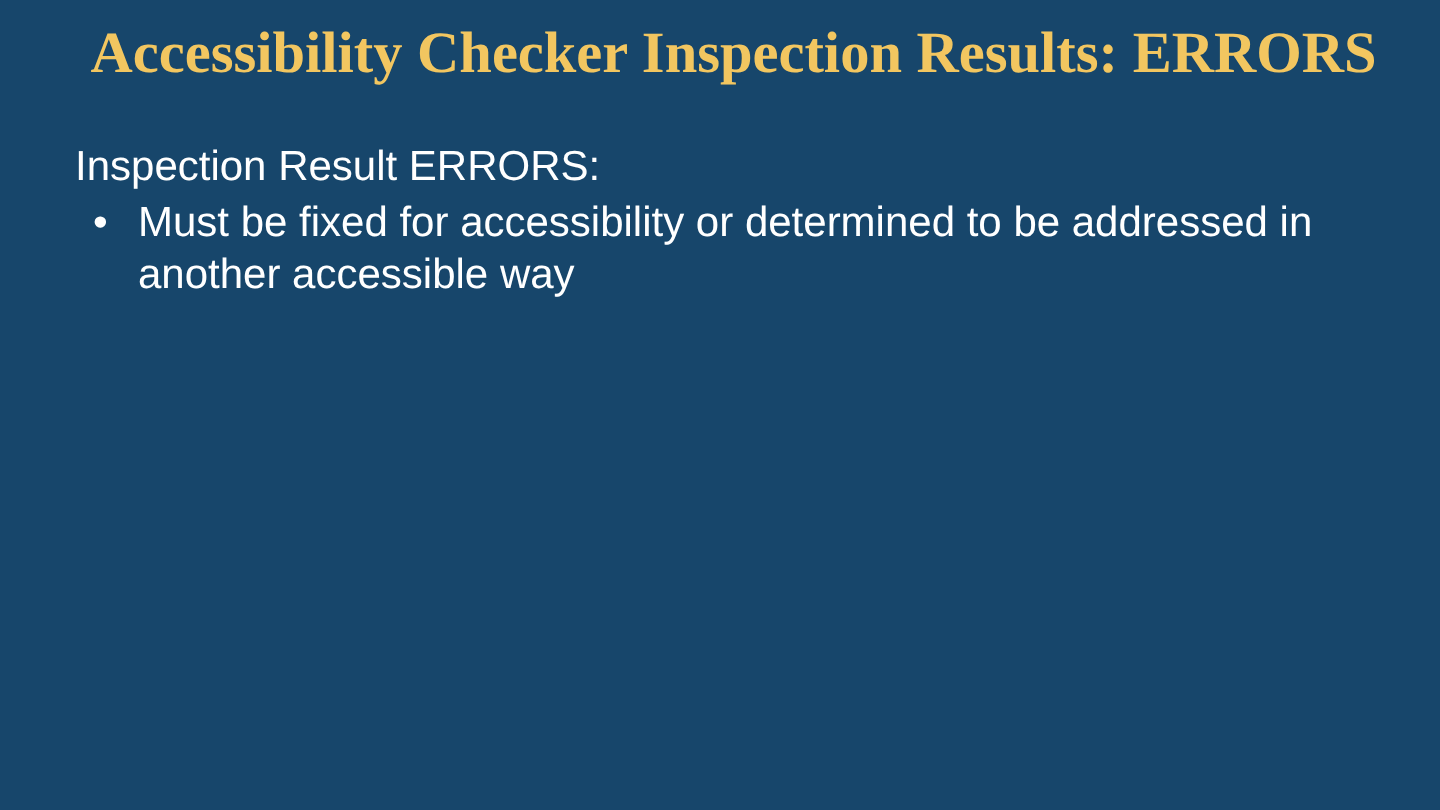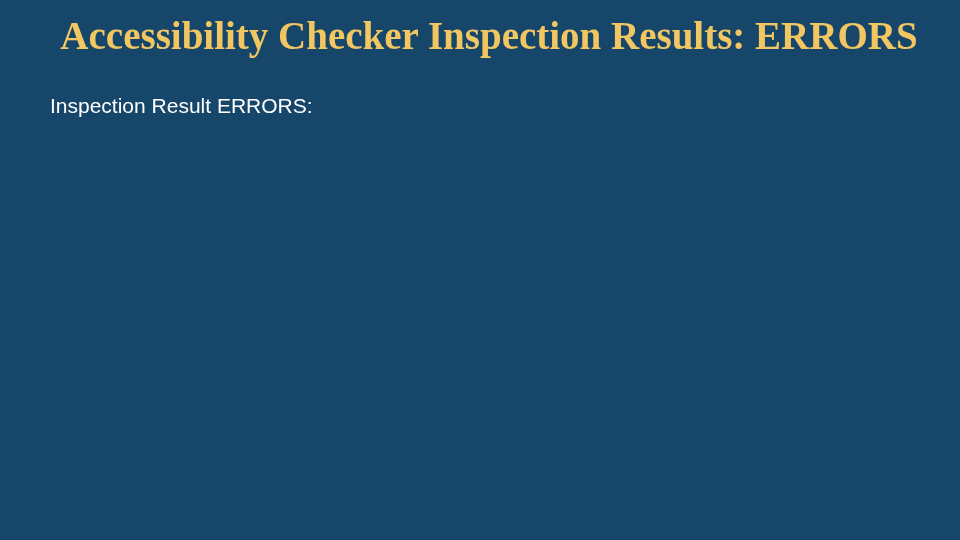--- a/index.html
+++ b/index.html
@@ -22,21 +22,21 @@
     font-weight: bold;
     color: #f2c660;
     font-size: 39px;
     line-height: 1.15;
     text-align: center;
     margin: 0 0 34px 0;
     letter-spacing: 0px;
   }
   .body {
     color: #ffffff;
-    font-size: 21px;
+    font-size: 28px;
     line-height: 1.25;
   }
   .lead {
     margin-bottom: 2px;
   }
   ul.bullets {
     list-style: none;
     padding: 0;
     margin: 0;
   }
@@ -56,15 +56,16 @@
   }
 </style>
 </head>
 <body>
 
 <div class="slide">
   <h1 class="title">Accessibility Checker Inspection Results: ERRORS</h1>
   <div class="body">
     <div class="lead">Inspection Result ERRORS:</div>
     <ul class="bullets">
+      <li>Must be fixed for accessibility or determined to be addressed in another accessible way</li>
     </ul>
   </div>
 </div>
 
 </body></html>

